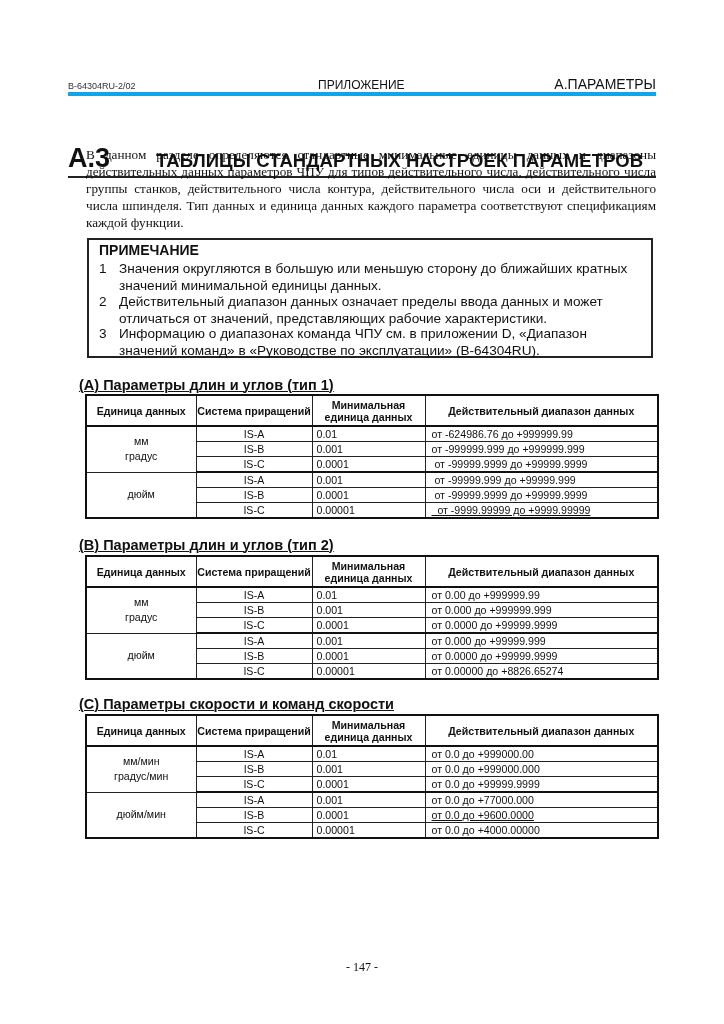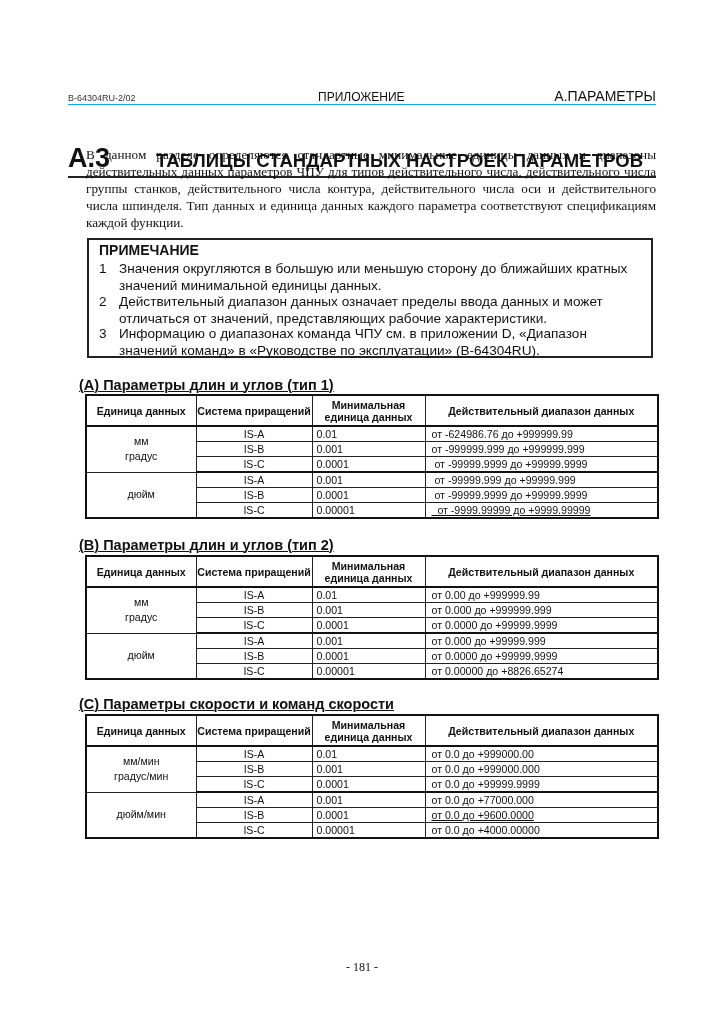--- a/index.html
+++ b/index.html
@@ -1,19 +1,19 @@
 <!DOCTYPE html>
 <html><head>
 <meta charset="utf-8">
 <style>
   html, body { margin: 0; padding: 0; background: #ffffff; }
   body { width: 724px; height: 1024px; position: relative; overflow: hidden; color: #111; }
   .page { position: absolute; left: 0; top: 0; width: 724px; height: 1024px; }
 
-  .hdr { position: absolute; left: 68px; top: 88px; width: 588px; height: 16px; border-bottom: 1px solid #0ea5e9; }
+  .hdr { position: absolute; left: 68px; top: 76px; width: 588px; height: 16px; border-bottom: 4px solid #0ea5e9; }
   .hdr .doc { position: absolute; left: 0; bottom: 1px; font-family: "Liberation Sans", sans-serif; font-size: 9px; color: #333; }
   .hdr .mid { position: absolute; left: 250px; bottom: 0; font-family: "Liberation Sans", sans-serif; font-size: 12px; }
   .hdr .right { position: absolute; right: 0; bottom: 0; font-family: "Liberation Sans", sans-serif; font-size: 14px; }
 
   .title { position: absolute; left: 68px; top: 113px; width: 588px; height: 30px; border-bottom: 2px solid #222; margin-top: 33px; }
   .title .num { position: absolute; left: 0; top: -3px; font-family: "Liberation Sans", sans-serif; font-weight: bold; font-size: 27px; }
   .title .txt { position: absolute; left: 88px; top: 4px; font-family: "Liberation Sans", sans-serif; font-weight: bold; font-size: 18.5px; letter-spacing: 0.1px; }
 
   .intro { position: absolute; left: 86px; top: 146px; width: 570px; font-family: "Liberation Serif", serif; font-size: 13.2px; line-height: 17px; text-align: justify; }
 
@@ -224,14 +224,14 @@
           </tr>
           <tr>
             <td class="inc">IS-C</td>
             <td class="min">0.00001</td>
             <td class="range" style="white-space: pre; padding-left: 6px;">от 0.0 до +4000.00000</td>
           </tr>
         </tbody>
       </table>
     </div>
 
-  <div class="pageno">- 181 -</div>
+  <div class="pageno">- 147 -</div>
 </div>
 
 </body></html>

